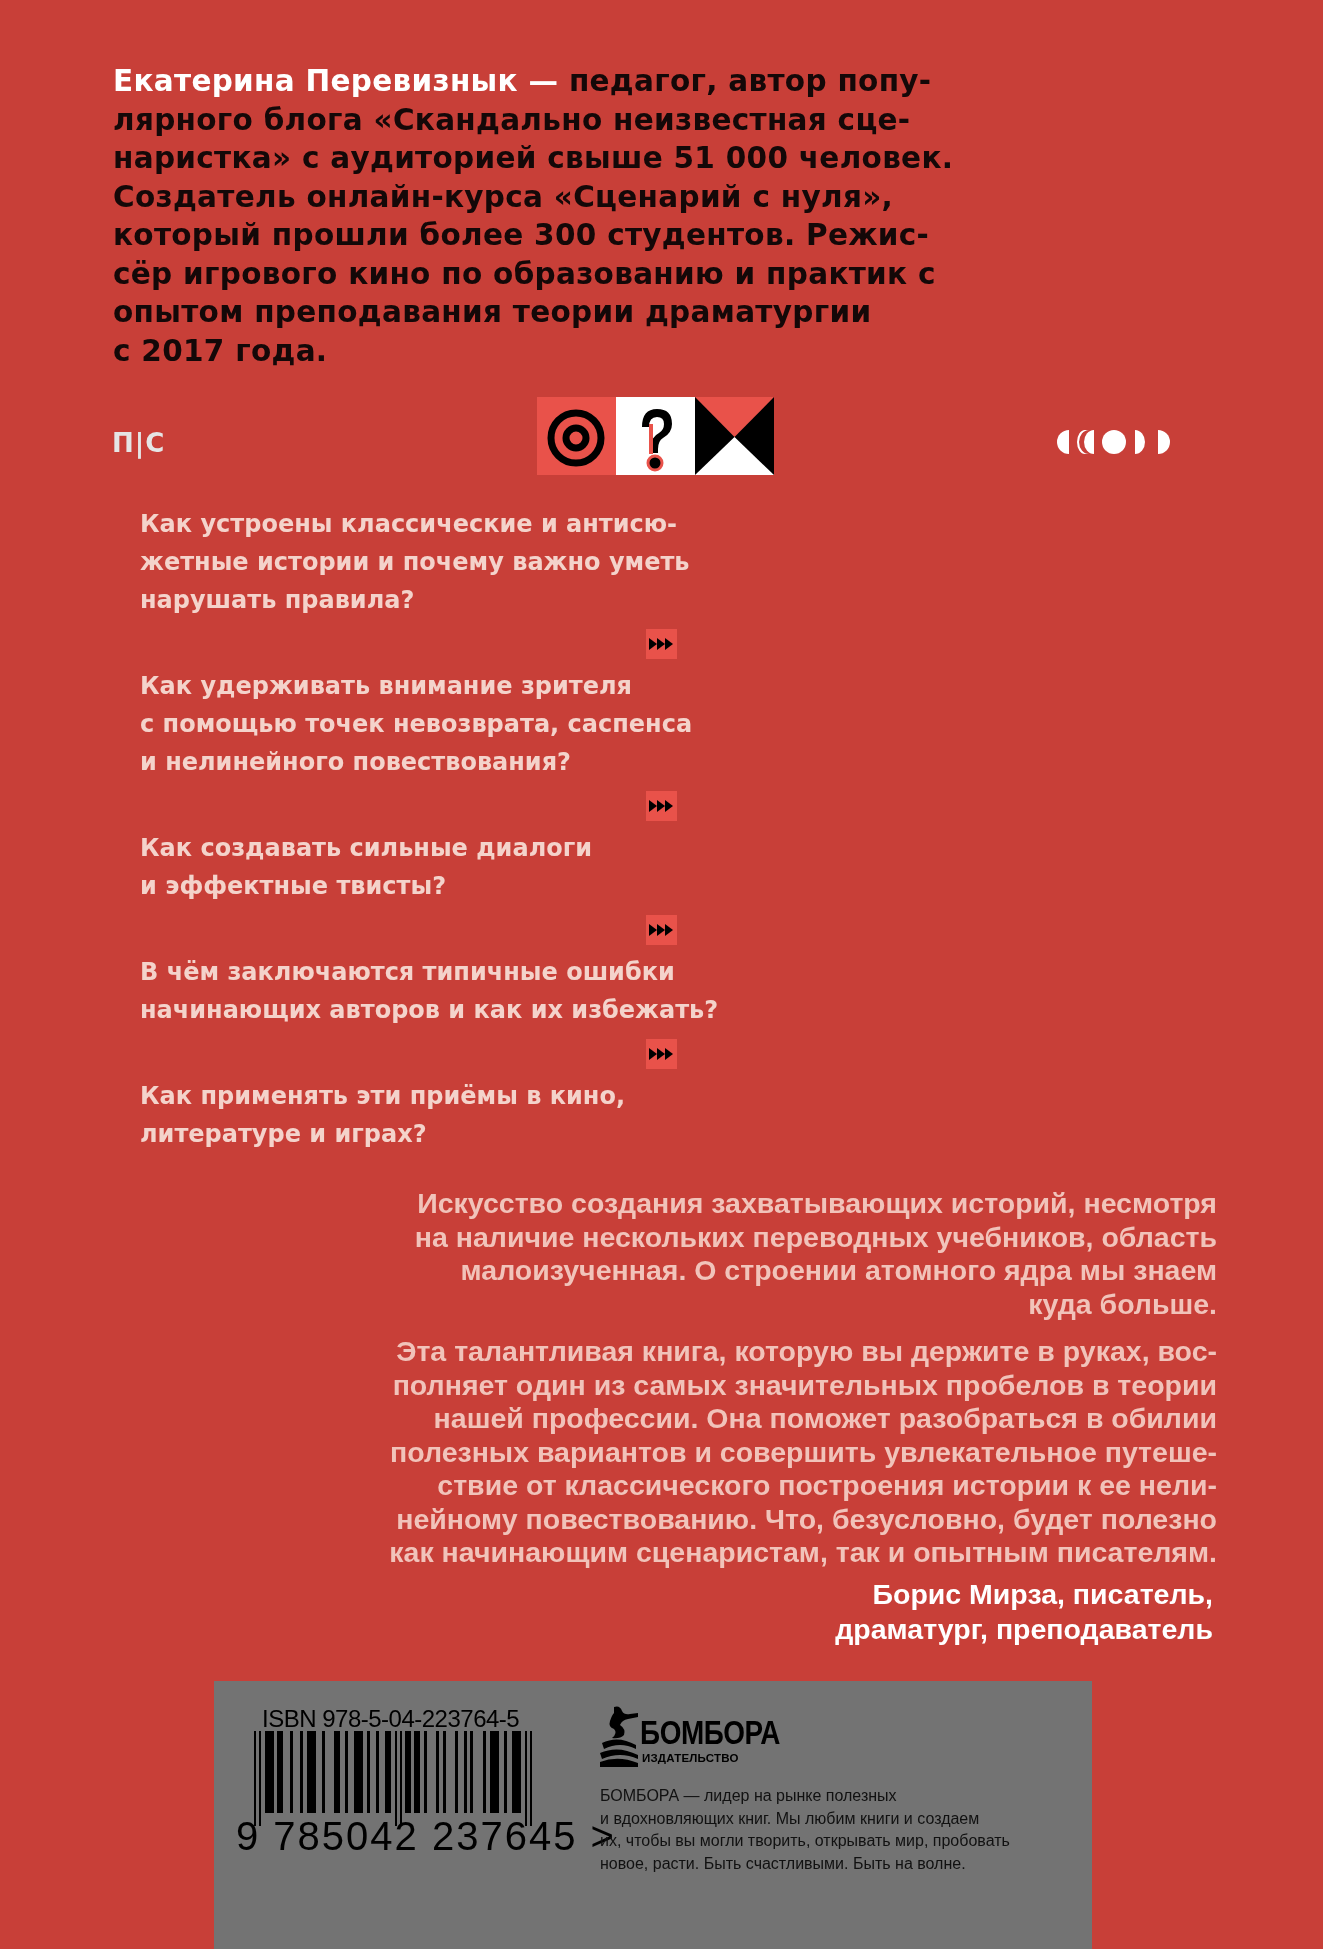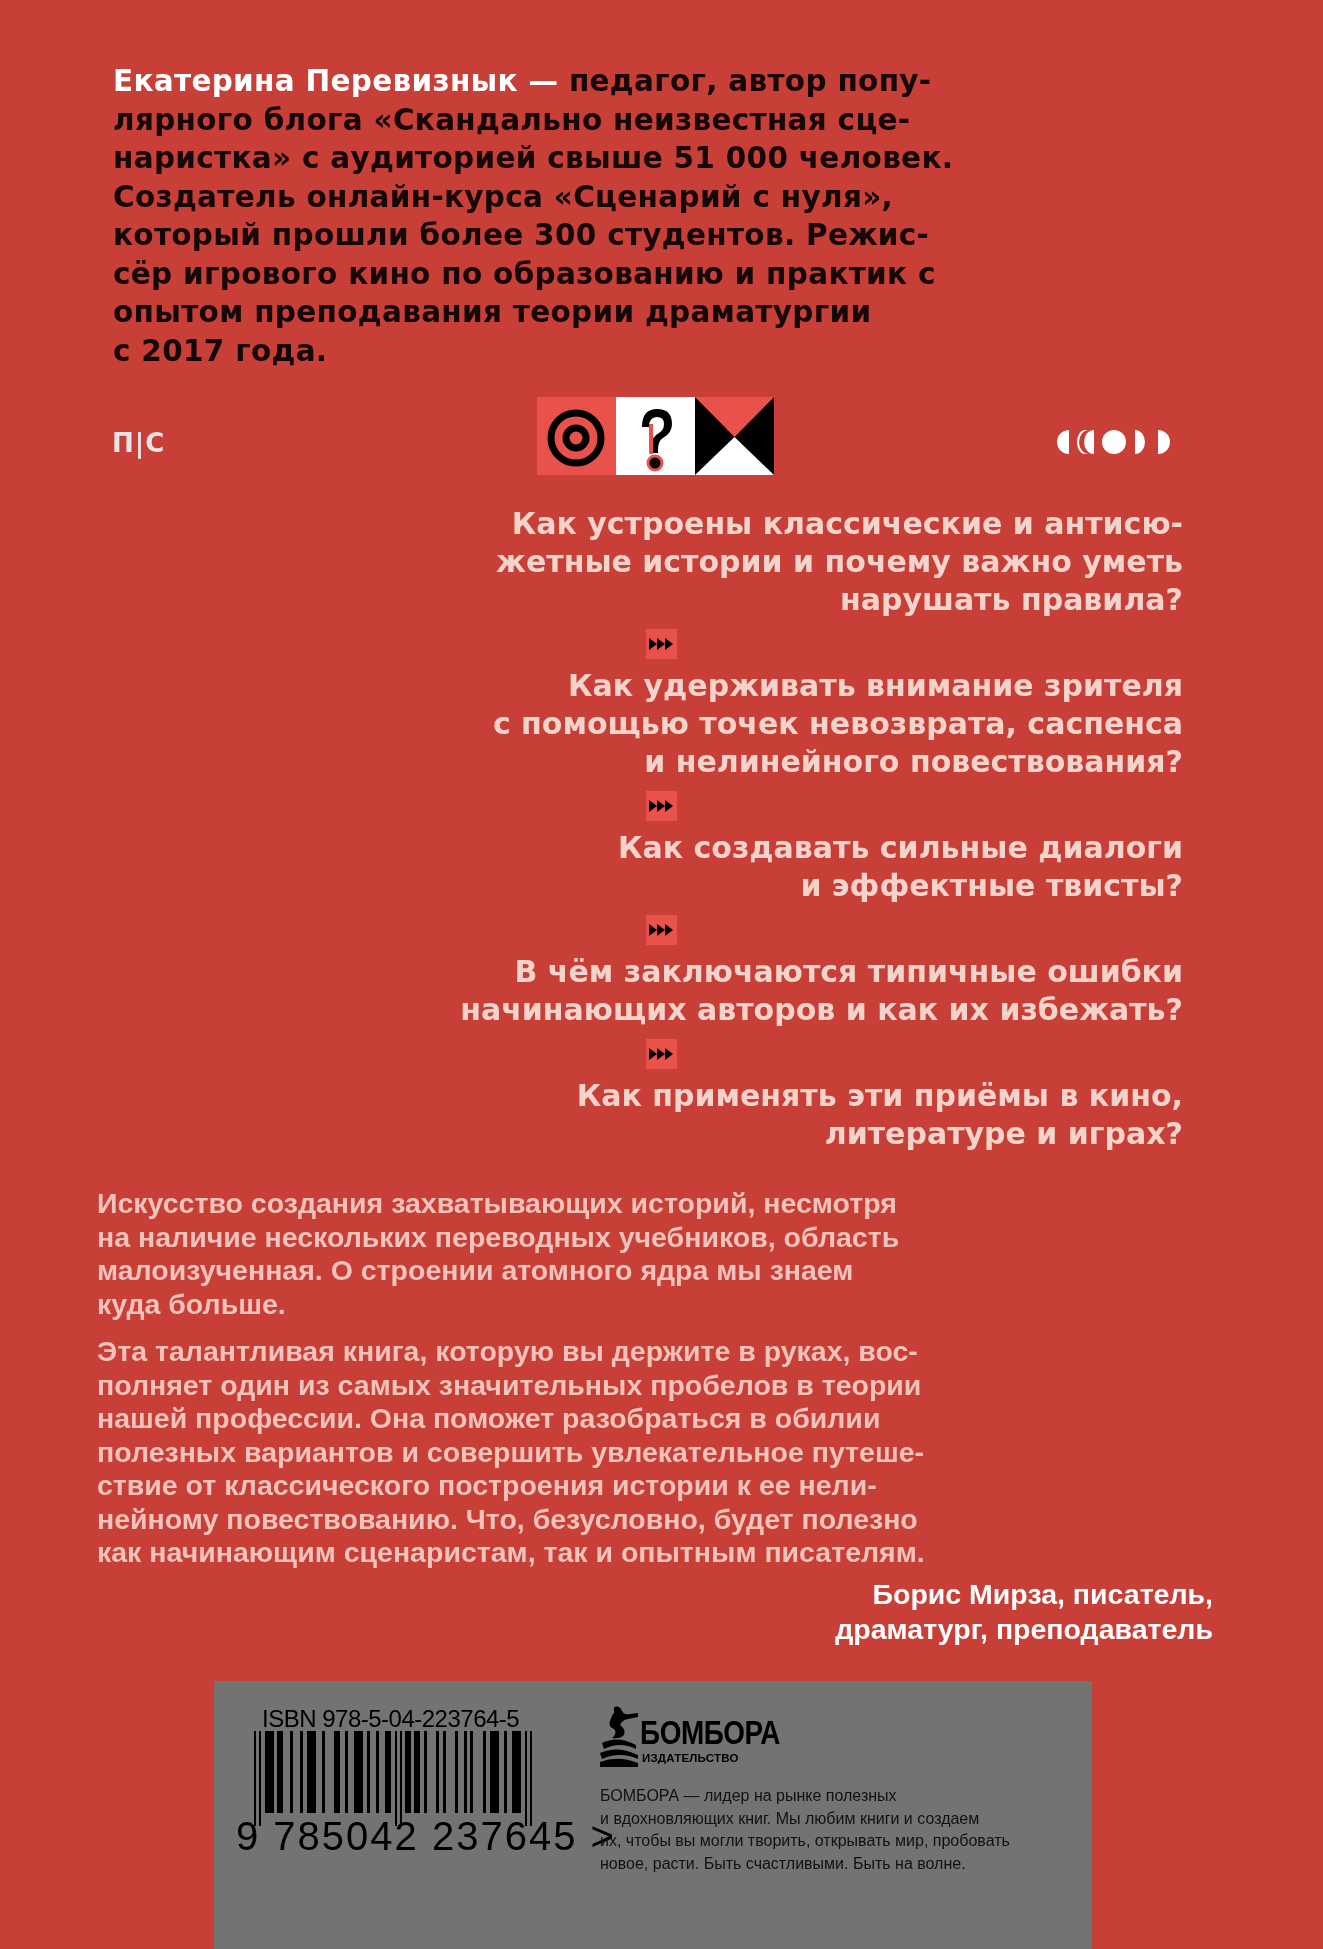--- a/index.html
+++ b/index.html
@@ -30,43 +30,43 @@
     position: absolute; left: 537px; top: 397px; width: 237px; height: 78px;
     display: flex;
   }
   .emblem .tile { width: 79px; height: 78px; position: relative; }
   .logo-right {
     position: absolute; left: 1057px; top: 428px; width: 115px; height: 28px;
   }
 
   .questions {
     position: absolute; left: 140px; top: 505px; width: 1043px;
-    text-align: right;
+    text-align: left;
     color: #f4d3cb;
     font-family: "DejaVu Sans", sans-serif;
-    font-size: 30px; line-height: 38px;
+    font-size: 24px; line-height: 38px;
     font-weight: bold;
   }
   .q { display: block; }
   .q .line { display: block; white-space: nowrap; }
   .divider {
     display: block; margin: 10px auto 8px auto;
     width: 31px; height: 30px; background: #e9524a;
     position: relative;
   }
   .divider svg { position: absolute; left: 3px; top: 9px; }
 
   .review {
     position: absolute; left: 97px; top: 1187px; width: 1120px;
     color: #f1c3ba;
     font-family: "Liberation Sans", sans-serif;
     font-weight: bold;
     font-size: 28.5px; line-height: 33.5px;
   }
-  .review .line { display: block; white-space: nowrap; }
+  .review .line { display: block; white-space: nowrap; text-align: right; }
   .review p { margin: 0 0 14px 0; }
   .signature {
     position: absolute; right: 110px; top: 1577px; text-align: right;
     color: #ffffff; font-family: "Liberation Sans", sans-serif; font-weight: bold;
     font-size: 28.5px; line-height: 35px;
   }
   .signature .line { display: block; white-space: nowrap; }
 
   .panel {
     position: absolute; left: 214px; top: 1681px; width: 878px; height: 268px;

